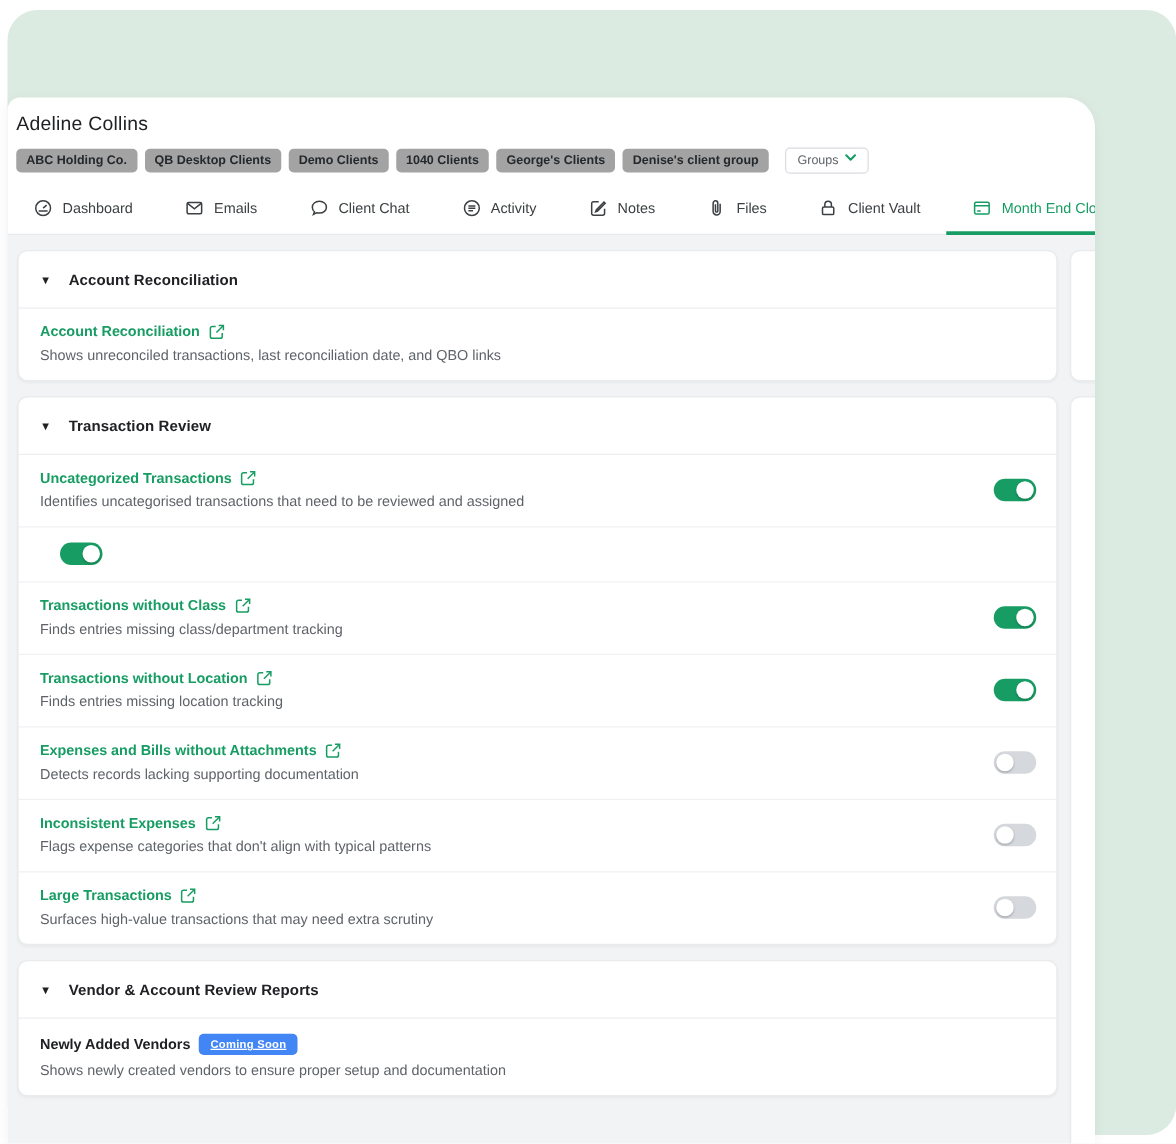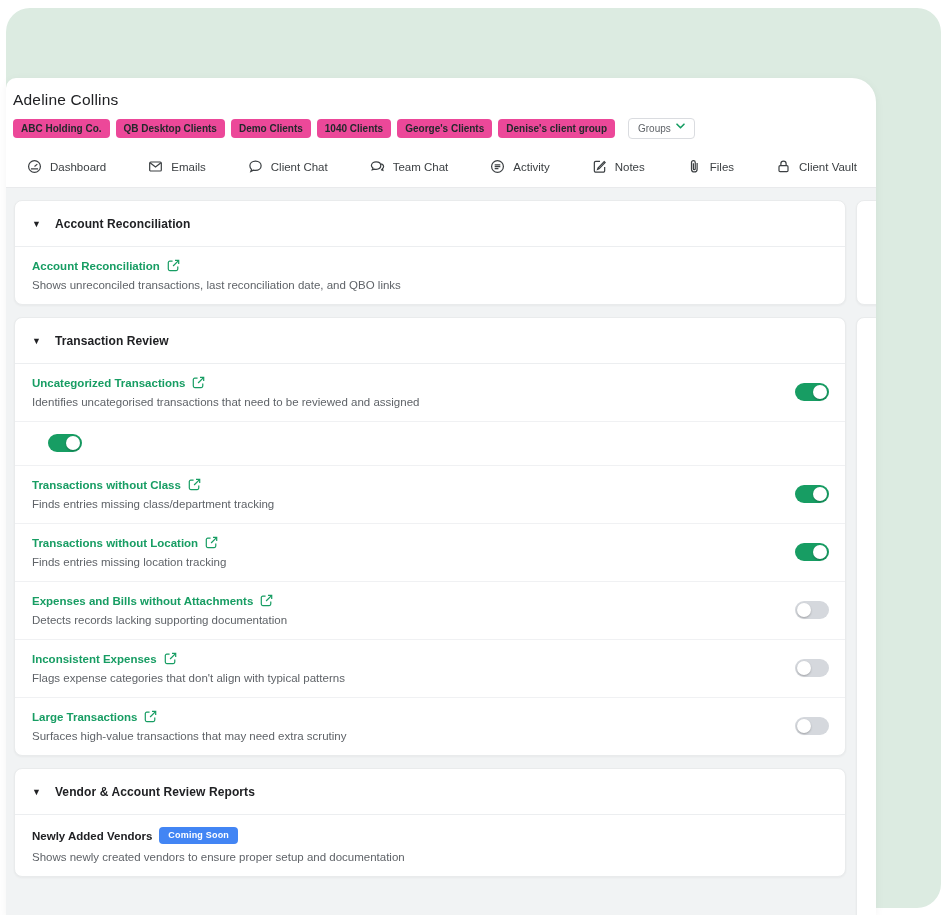--- a/index.html
+++ b/index.html
@@ -22,21 +22,21 @@
     background: #fff;
     border-radius: 10px 24px 0 0;
     box-shadow: 0 2px 10px rgba(0,0,0,.05);
     display: flex; flex-direction: column;
     overflow: hidden;
   }
   .win-header { padding: 13px 12px 0 7px; }
   .client-name { font-size: 15.5px; font-weight: 500; color: #202124; letter-spacing: .2px; }
   .tags-row { display: flex; align-items: center; gap: 6px; margin-top: 9px; }
   .tag {
-    background: #ec4899; border-radius: 4px; padding: 4px 8px;
+    background: #a3a3a3; border-radius: 4px; padding: 4px 8px;
     font-size: 10px; font-weight: 700; color: #24282c; white-space: nowrap;
   }
   .groups-btn {
     margin-left: 7px; background: #fff; border: 1px solid #dadce0; border-radius: 4px;
     padding: 4px 9px; font-size: 10px; color: #5f6368;
     display: inline-flex; align-items: flex-start; gap: 5px; cursor: pointer;
   }
   .tabs-row {
     display: flex; align-items: stretch;
     margin-top: 7px; padding-left: 6px;
@@ -87,20 +87,21 @@
     font-size: 11.5px; font-weight: 700; color: var(--accent-green, #179d63);
     cursor: pointer;
   }
   .row-name.dark { color: #202124; cursor: default; }
   .link-icon { display: inline-flex; }
   .row-desc { font-size: 11.5px; color: #5f6368; margin-top: 7px; }
   .badge {
     background: var(--badge-blue, #4285f4); color: #fff;
     font-size: 9px; font-weight: 700; padding: 3px 9px 4px; border-radius: 4px;
     letter-spacing: .2px;
+    text-decoration: underline;
   }
   .toggle {
     width: 34px; height: 18px; border-radius: 9px;
     position: relative; flex: none; cursor: pointer; margin-left: 16px;
   }
   .toggle.on { background: var(--accent-green, #179d63); }
   .toggle.off { background: #d5d8dd; }
   .toggle .knob {
     position: absolute; top: 2px; width: 14px; height: 14px; border-radius: 50%;
     background: #fff; box-shadow: 0 1px 2px rgba(0,0,0,.25);
@@ -164,29 +165,20 @@
     <span class="tab-icon">
           <svg width="15" height="15" viewBox="0 0 16 16" fill="none" stroke-width="1.3">
             <path d="M8 2.2 c3.6 0 6 2.2 6 5 s-2.4 5-6 5 c-.8 0-1.6-.1-2.3-.3 L3 13.4 l.8-2.3 C2.6 10.2 2 9 2 7.2 c0-2.8 2.4-5 6-5 z" stroke="currentColor"></path>
           </svg>
         </span>
     <span class="tab-label">Client Chat</span>
   </div>
       <div class="tab">
     <span class="tab-icon">
           <svg width="15" height="15" viewBox="0 0 16 16" fill="none" stroke-width="1.3">
-            <path d="M6.5 3 c2.9 0 5 1.7 5 4 s-2.1 4-5 4 c-.6 0-1.2-.1-1.8-.2 L2.4 11.5 l.7-1.8 C2.1 8.9 1.5 8 1.5 7 c0-2.3 2.1-4 5-4 z" stroke="currentColor"></path>
-            <path d="M11.8 5.2 c1.7.4 2.7 1.5 2.7 2.9 0 .9-.5 1.7-1.3 2.3 l.5 1.6 -2-.6" stroke="currentColor"></path>
-          </svg>
-        </span>
-    <span class="tab-label">Team Chat</span>
-  </div>
-      <div class="tab">
-    <span class="tab-icon">
-          <svg width="15" height="15" viewBox="0 0 16 16" fill="none" stroke-width="1.3">
             <circle cx="8" cy="8" r="6.3" stroke="currentColor"></circle>
             <path d="M5 6.2 h6 M5 8.2 h6 M5 10.2 h4" stroke="currentColor"></path>
           </svg>
         </span>
     <span class="tab-label">Activity</span>
   </div>
       <div class="tab">
     <span class="tab-icon">
           <svg width="15" height="15" viewBox="0 0 16 16" fill="none" stroke-width="1.3">
             <path d="M13.5 8.5 v4 a1.5 1.5 0 0 1 -1.5 1.5 H4 a1.5 1.5 0 0 1 -1.5 -1.5 V4 A1.5 1.5 0 0 1 4 2.5 h4.5" stroke="currentColor"></path>

